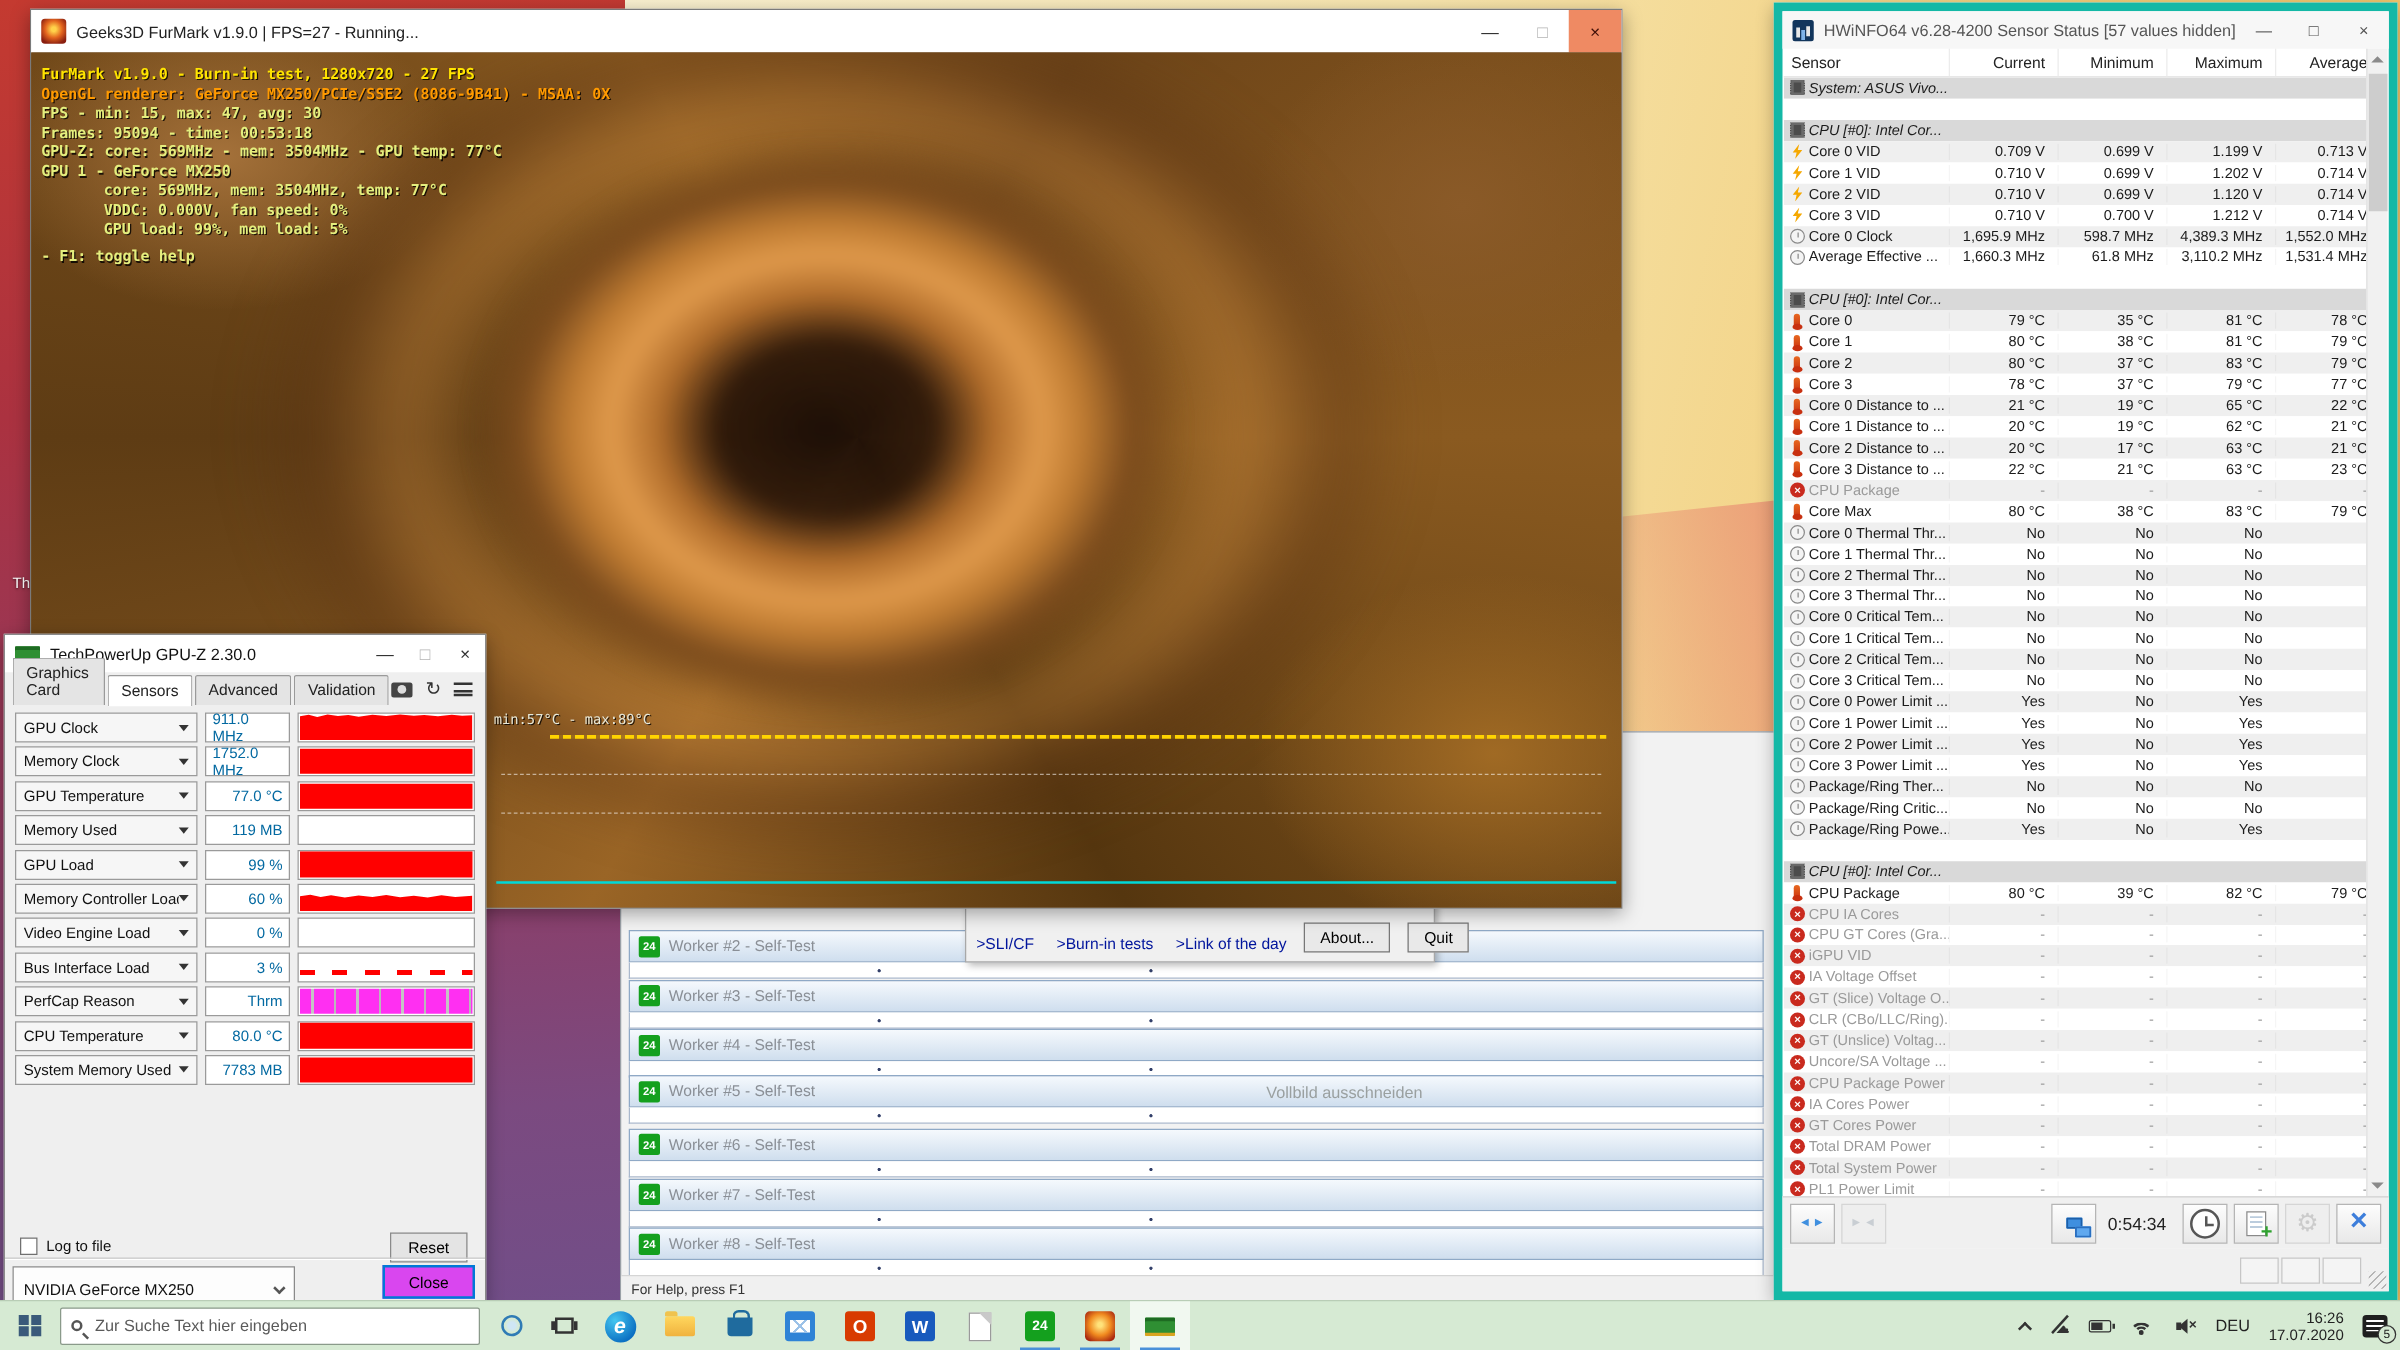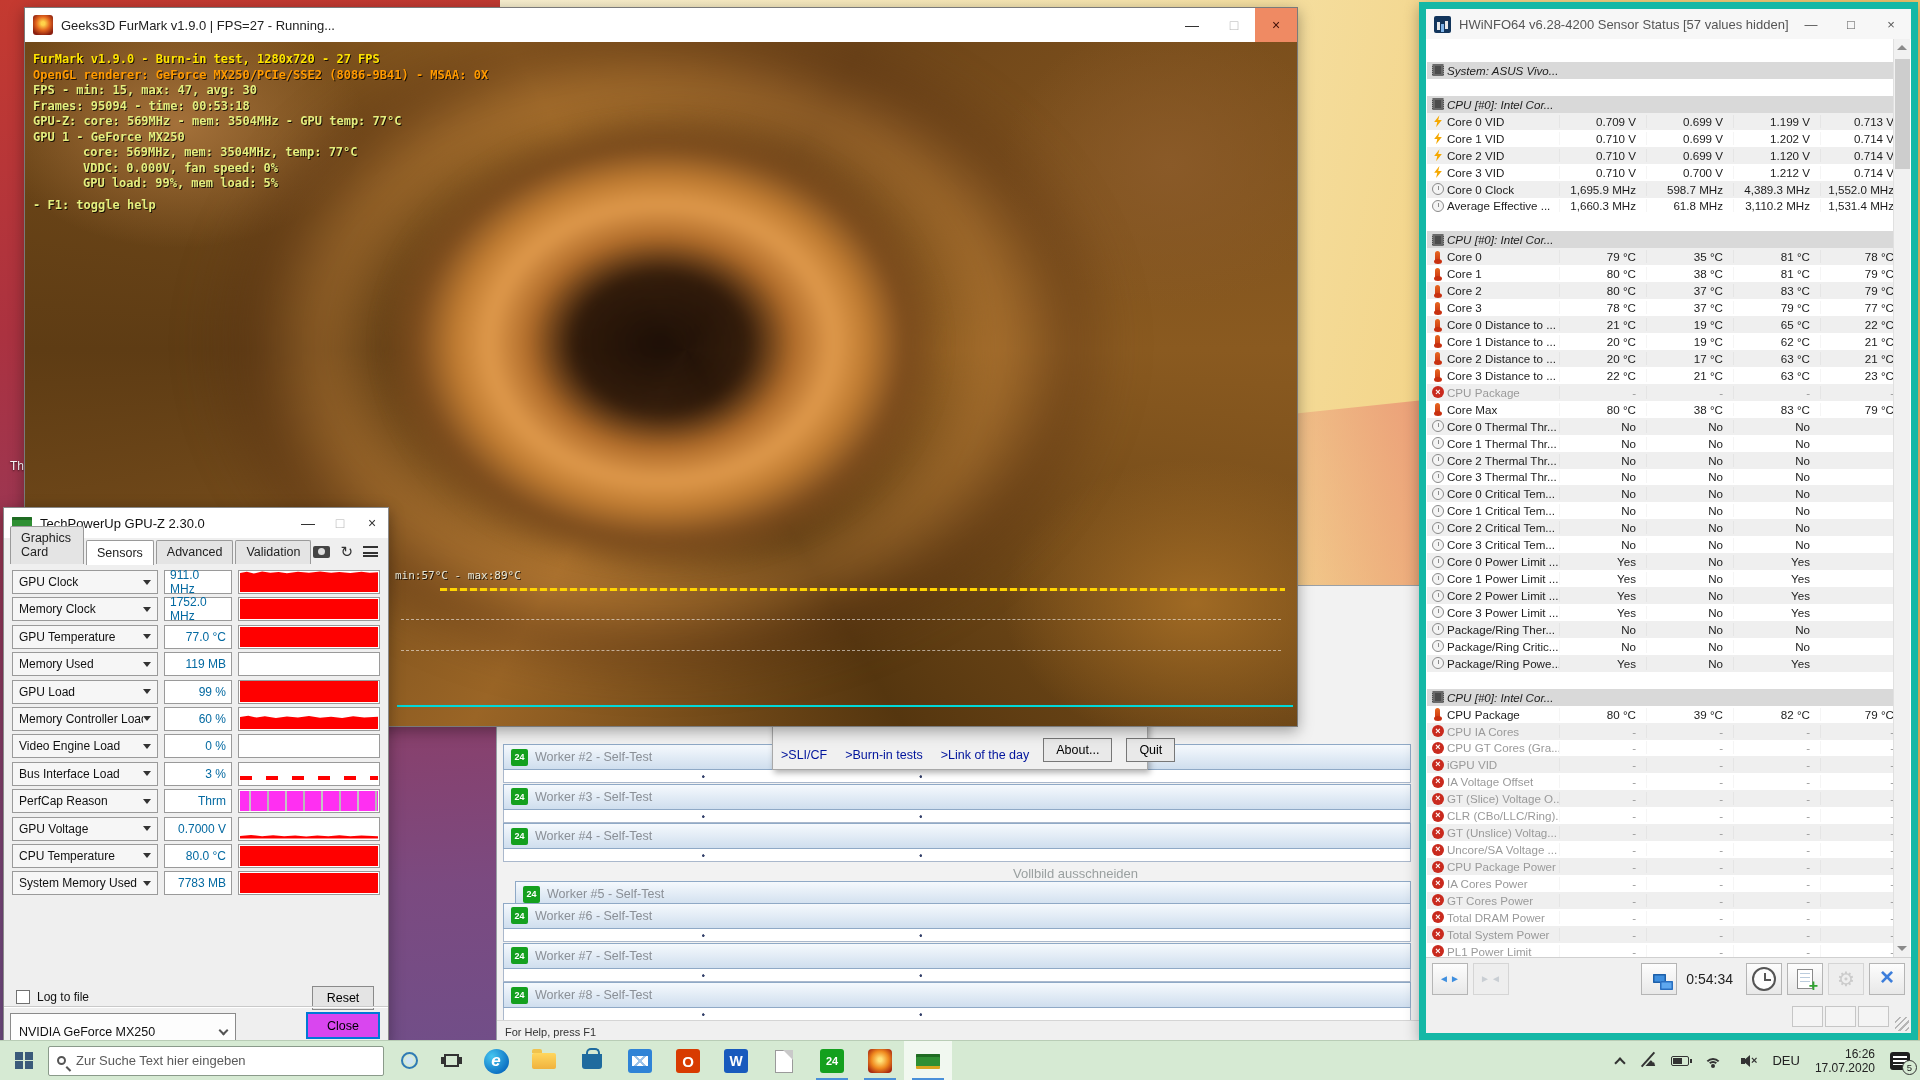--- a/index.html
+++ b/index.html
@@ -284,21 +284,21 @@
     </div>
     <div class="worker-body"></div>
   </div>
         <div class="worker" style="top: 237.4px;">
     <div class="worker-title">
       <span class="w-ic"></span>
       <span class="w-text">Worker #4 - Self-Test</span>
     </div>
     <div class="worker-body"></div>
   </div>
-        <div class="worker" style="top: 295px; margin-left: 12px;">
+        <div class="worker" style="top: 274px;">
     <div class="worker-title">
       <span class="w-ic"></span>
       <span class="w-text">Worker #5 - Self-Test</span>
     </div>
     <div class="worker-body"></div>
   </div>
         <div class="worker" style="top: 316.8px;">
     <div class="worker-title">
       <span class="w-ic"></span>
       <span class="w-text">Worker #6 - Self-Test</span>
@@ -474,30 +474,20 @@
       <span>PerfCap Reason</span>
       <span class="gz-dn"></span>
     </div>
     <div class="gz-val">Thrm</div>
     <div class="gz-graph g-perfcap">
             <i class="fill"></i>
           </div>
   </div>
         <div class="gz-row">
     <div class="gz-sel">
-      <span>GPU Voltage</span>
-      <span class="gz-dn"></span>
-    </div>
-    <div class="gz-val">0.7000 V</div>
-    <div class="gz-graph g-low">
-            <i class="fill"></i>
-          </div>
-  </div>
-        <div class="gz-row">
-    <div class="gz-sel">
       <span>CPU Temperature</span>
       <span class="gz-dn"></span>
     </div>
     <div class="gz-val">80.0 °C</div>
     <div class="gz-graph g-full">
             <i class="fill"></i>
           </div>
   </div>
         <div class="gz-row">
     <div class="gz-sel">
@@ -526,20 +516,27 @@
 
   <div class="win hwinfo">
     <div class="hw-titlebar">
       <span class="hw-appicon"></span>
       <span class="hw-title">HWiNFO64 v6.28-4200 Sensor Status [57 values hidden]</span>
       <span class="wctrl">
         <span class="wbtn">—</span>
         <span class="wbtn">□</span>
         <span class="wbtn">×</span>
       </span>
+    </div>
+    <div class="hw-header">
+      <span class="hc hc0">Sensor</span>
+      <span class="hc">Current</span>
+      <span class="hc">Minimum</span>
+      <span class="hc">Maximum</span>
+      <span class="hc">Average</span>
     </div>
     <div class="hw-rowlist" id="hw-rows">
         <div class="hw-row grp">
     <span class="hw-ic ic-chip"></span>
     <span class="hw-label">System: ASUS Vivo...</span>
     <span class="hw-v"></span>
     <span class="hw-v"></span>
     <span class="hw-v"></span>
     <span class="hw-v"></span>
   </div>

